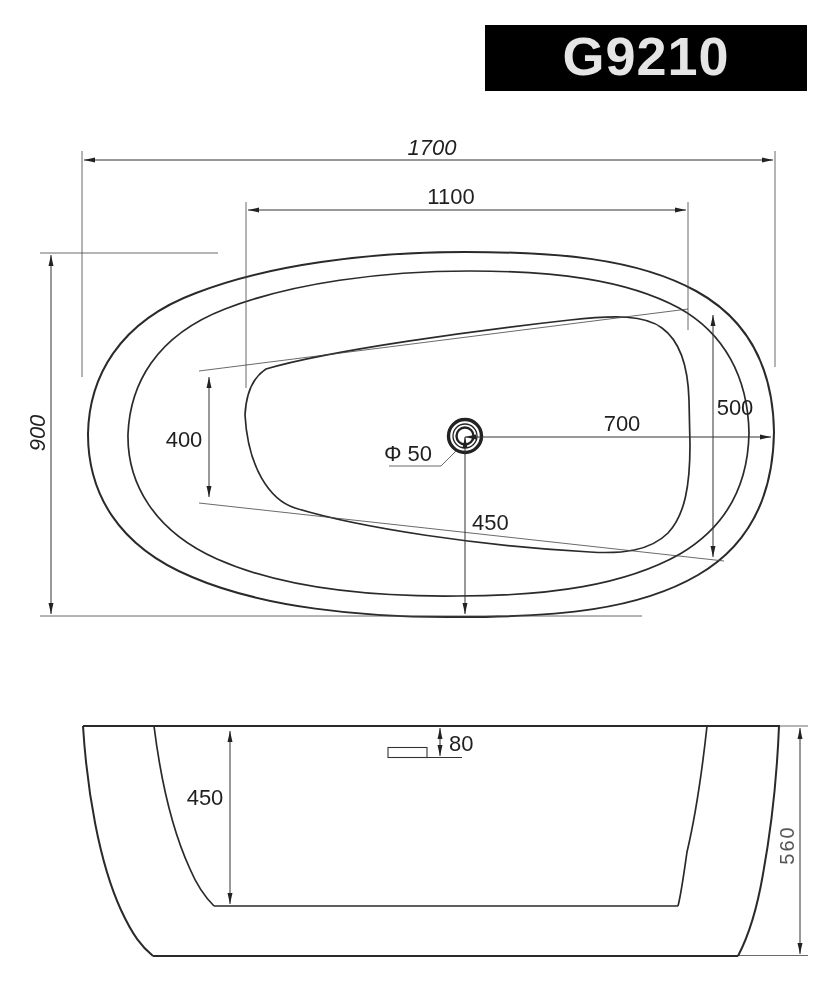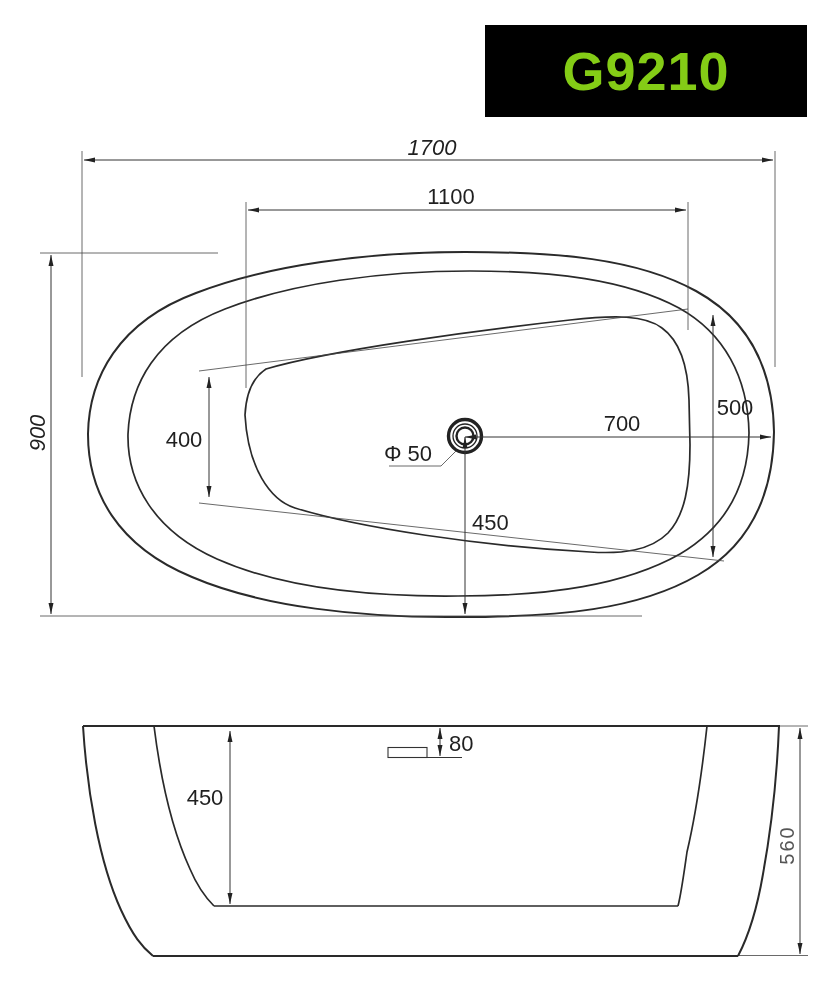--- a/index.html
+++ b/index.html
@@ -1,20 +1,20 @@
 <!DOCTYPE html>
 <html><head>
 <meta charset="utf-8">
 <style>
   html,body{margin:0;padding:0;background:#fff;}
   #canvas{position:relative;width:824px;height:1000px;background:#ffffff;overflow:hidden;
           font-family:"Liberation Sans",sans-serif;}
   #drawing{position:absolute;left:0;top:0;}
-  #title-block{position:absolute;left:485px;top:25px;width:322px;height:92px;
-               background:#000;color:#84cc16;display:flex;align-items:center;justify-content:center;}
+  #title-block{position:absolute;left:485px;top:25px;width:322px;height:66px;
+               background:#000;color:#e5e5e5;display:flex;align-items:flex-start;justify-content:center;}
   #title-block span{font-size:54px;font-weight:bold;letter-spacing:1px;
                     font-family:"Liberation Sans",sans-serif;}
   .dim-text{font-family:"Liberation Sans",sans-serif;font-size:22px;fill:#1f1f1f;}
   .dim-italic{font-style:italic;}
   .dim-small{font-size:20px;fill:#555;letter-spacing:2px;}
   .outline{fill:none;stroke:#2a2a2a;stroke-width:2;}
   .outline-mid{fill:none;stroke:#2a2a2a;stroke-width:1.7;}
   .dimline{fill:none;stroke:#333;stroke-width:1;}
   .extline{fill:none;stroke:#444;stroke-width:0.8;}
   .arrow{fill:#222;stroke:none;}

